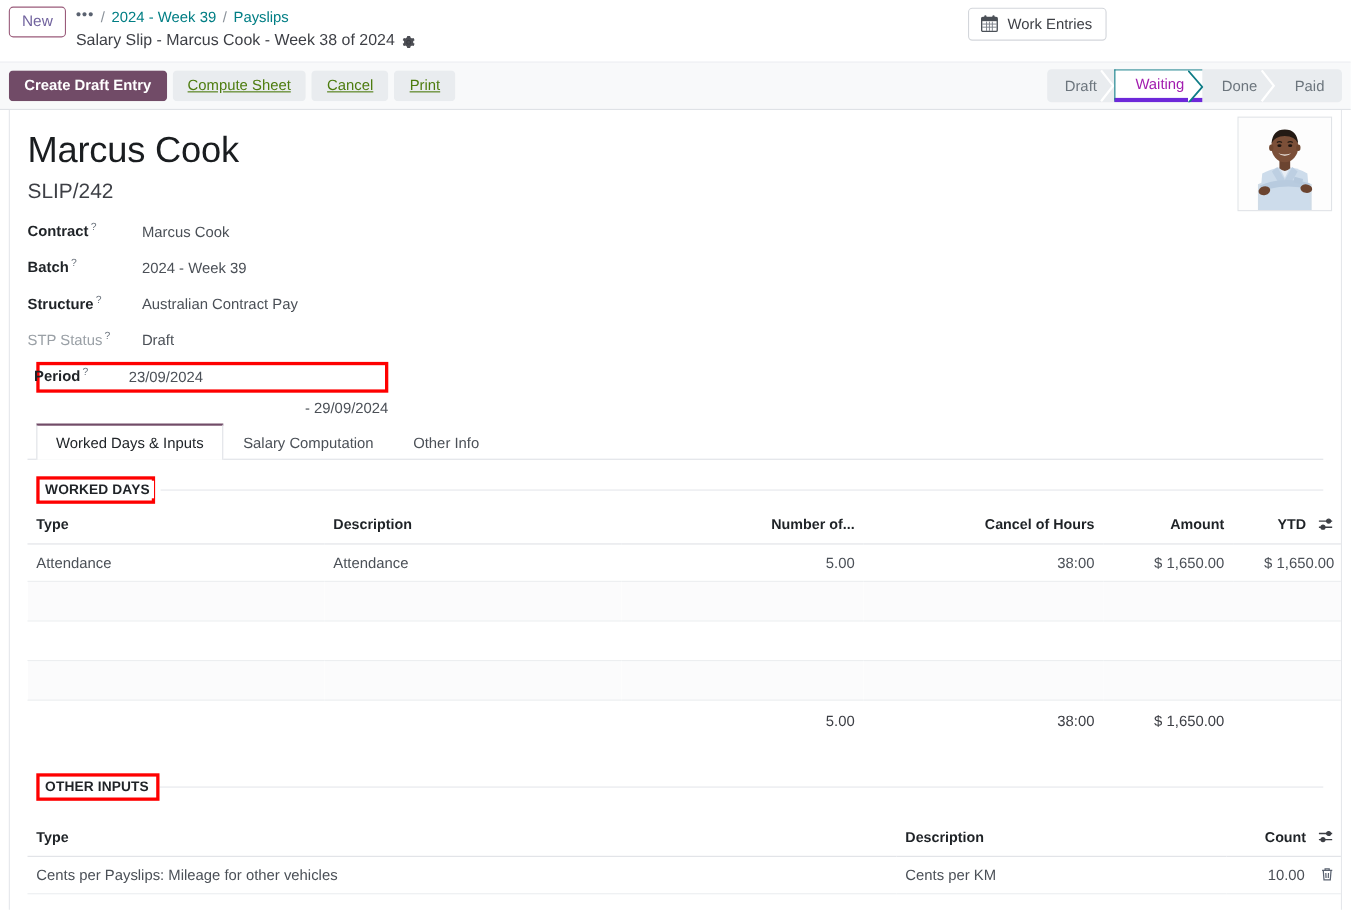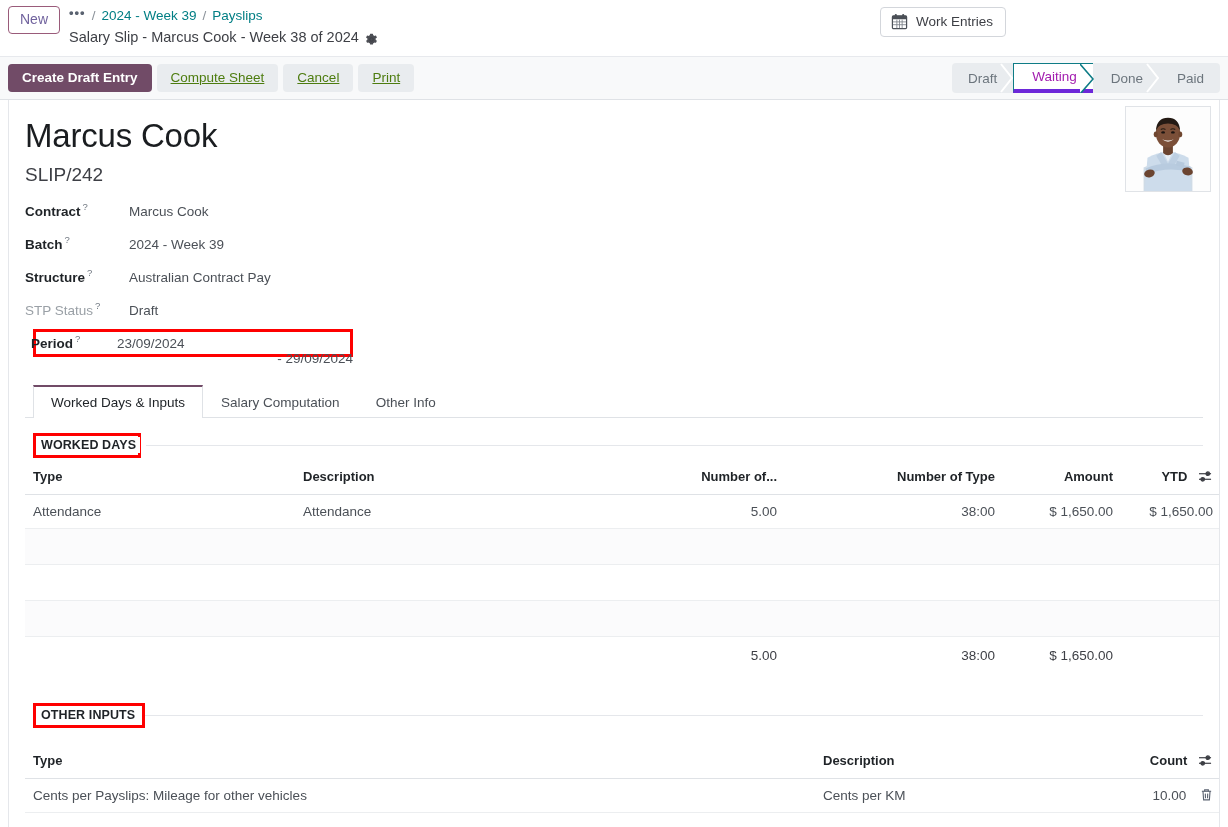--- a/index.html
+++ b/index.html
@@ -160,23 +160,23 @@
   }
   .frow.period { position: relative; height: 34px; }
   .redbox {
     position: absolute; left: 8px; top: -4px;
     width: 320px; height: 28px;
     border: 3px solid #fe0000;
     pointer-events: none;
     background: transparent;
   }
   .frow.period .flabel { position: relative; z-index: 2; padding-left: 6px; width: 92px; flex: 0 0 92px;}
-  .period-vals { position: relative; z-index: 2; display: flex; width: 236px; flex-direction: column; }
+  .period-vals { position: relative; z-index: 2; display: flex; width: 236px; }
   .period-from { font-size: 13.5px; color: #4b5057; }
-  .period-to { font-size: 13.5px; color: #4b5057; margin-left: auto; }
+  .period-to { font-size: 13.5px; color: #4b5057; margin-left: auto; margin-top: 28px; }
 
   
   .notebook { margin-top: 18px; }
   .tabs {
     display: flex; align-items: flex-start;
     border-bottom: 1px solid #dfe2e6;
     padding-left: 8px;
   }
   .tab {
     font-size: 13.5px; color: #4b5057;
@@ -446,21 +446,21 @@
               <col style="width:220px">
             <col style="width:218px">
               <col style="width:118px">
               <col style="width:100px">
           </colgroup>
           <thead>
             <tr>
               <th>Type</th>
               <th>Description</th>
               <th class="ta-r">Number of...</th>
-              <th class="ta-r">Number of Type</th>
+              <th class="ta-r">Cancel of Hours</th>
               <th class="ta-r">Amount</th>
               <th class="ta-r">
                 <span>YTD</span>
                 <span class="opt-ic">
                   <svg viewBox="0 0 16 14" width="15" height="13" stroke="#3d3f45" stroke-width="1.3" fill="none">
                     <line x1="1" y1="4" x2="14" y2="4"></line>
                     <line x1="1" y1="10" x2="14" y2="10"></line>
                     <circle cx="10.5" cy="4" r="1.9" fill="#3d3f45"></circle>
                     <circle cx="5" cy="10" r="1.9" fill="#3d3f45"></circle>
                   </svg>

